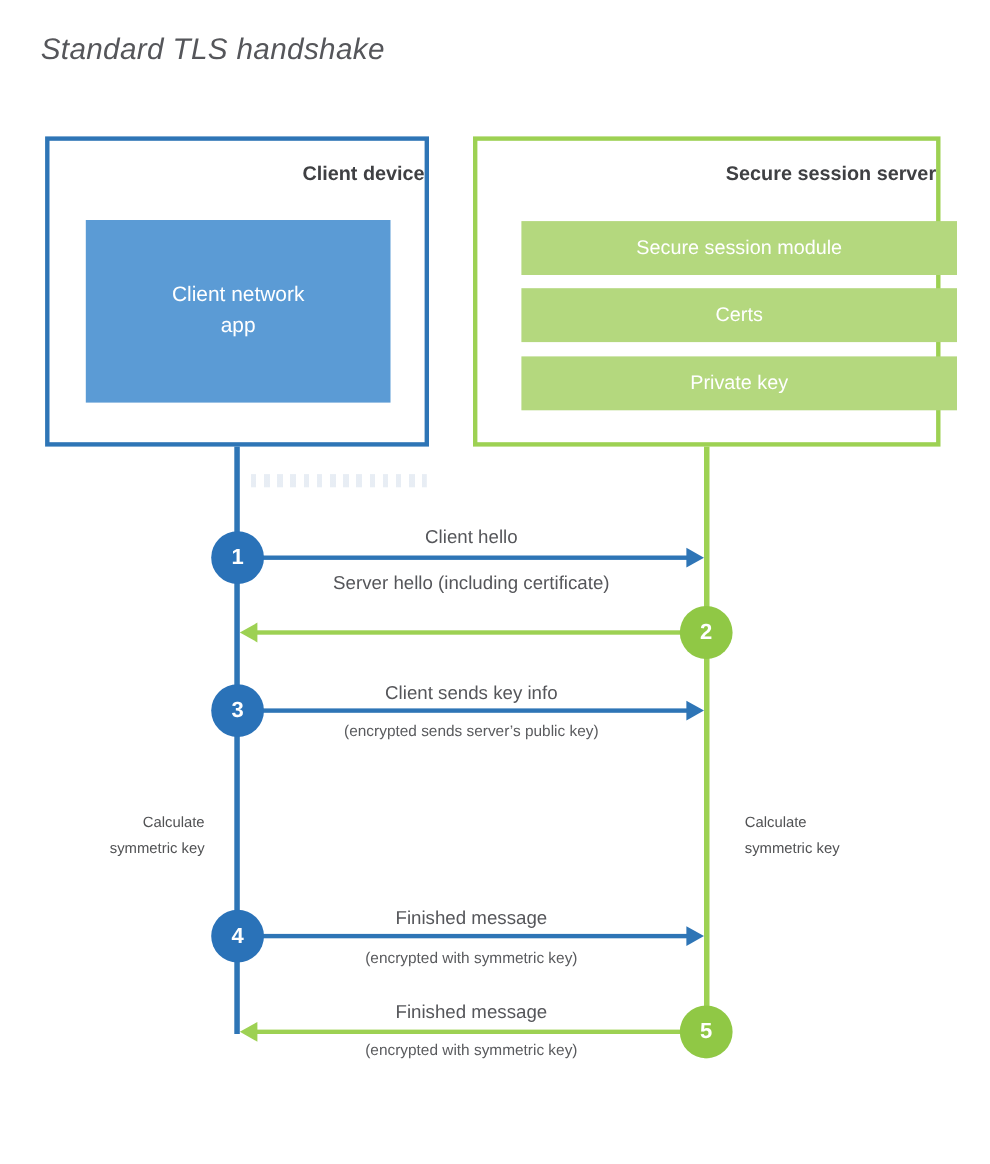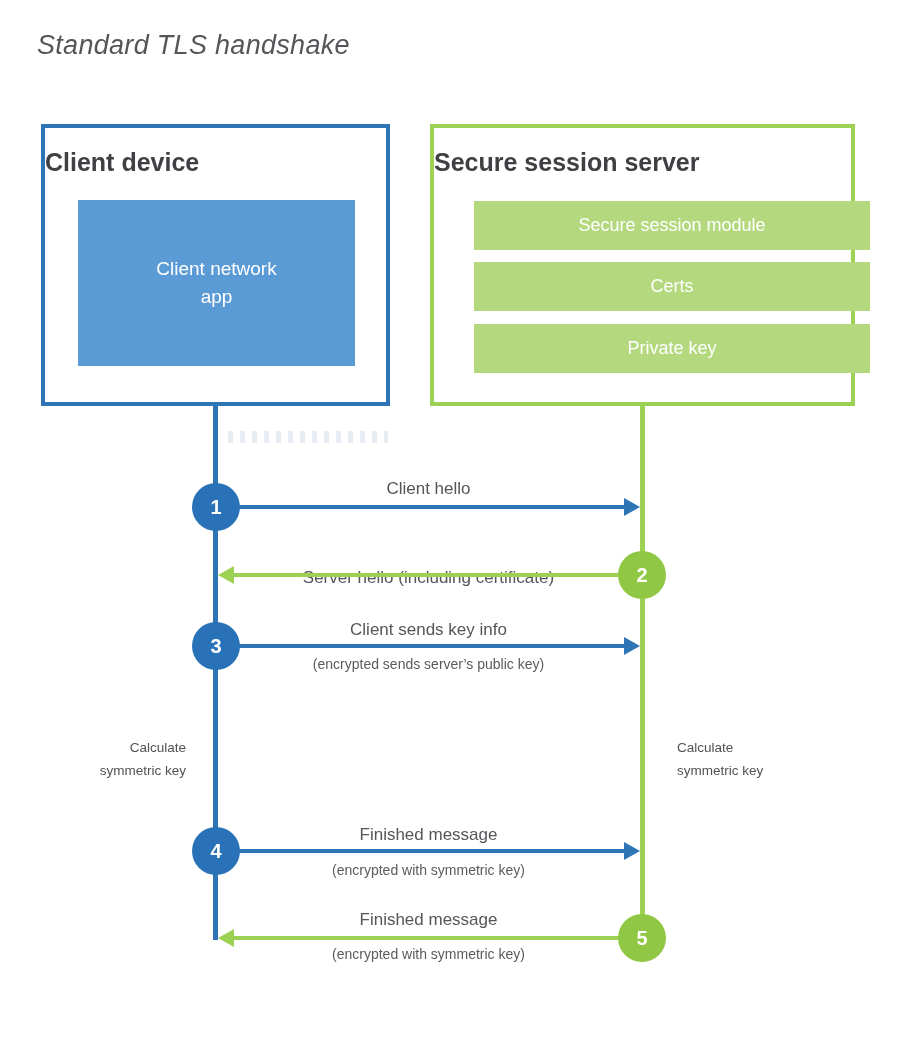--- a/index.html
+++ b/index.html
@@ -9,22 +9,22 @@
   }
   .page-title {
     position:absolute; left:37px; top:30px;
     font-size:27px; font-weight:300; color:#55565a; letter-spacing:0.3px;font-style:italic;
   }
   
   .entity-box { position:absolute; top:124px; height:282px; background:#fff; }
   .client-box { left:41px; width:349px; border:4px solid #2e75b6; }
   .server-box { left:430px; width:425px; border:4px solid #9dd153; }
   .entity-title {
-    position:absolute; left:0; right:0; top:20px; text-align:left;
-    font-size:25px; font-weight:bold; color:#3f4043;
+    position:absolute; left:0; right:0; top:20px; text-align:right;
+    font-size:18px; font-weight:bold; color:#3f4043;
   }
   .app-box {
     position:absolute; left:78px; top:200px; width:277px; height:166px;
     background:#5b9bd5; color:#ffffff; font-size:19px; line-height:1.45;
     display:flex; align-items:center; justify-content:center; text-align:center;
     white-space:pre-line;
   }
   .module-bar {
     position:absolute; left:474px; width:396px; height:49px;
     background:#b4d87e; color:#ffffff; font-size:18px;
@@ -90,21 +90,21 @@
 
   <div class="v-line v-blue"></div>
   <div class="v-line v-green"></div>
   <div class="faint-ticks"></div>
 
   <div class="msg-label" style="top:479px">Client hello</div>
   <div class="h-line l-blue" style="left:238px; top:505px; width:388px"></div>
   <div class="head head-right-blue" style="left:624px; top:498px"></div>
   <div class="step-circle c-blue" style="left:192px; top:483px">1</div>
 
-  <div class="msg-label" style="top:568px">Server hello (including certificate)</div>
+  <div class="msg-label" style="top:520px">Server hello (including certificate)</div>
   <div class="h-line l-green" style="left:230px; top:573px; width:390px"></div>
   <div class="head head-left-green" style="left:218px; top:566px"></div>
   <div class="step-circle c-green" style="left:618px; top:551px">2</div>
 
   <div class="msg-label" style="top:620px">Client sends key info</div>
   <div class="msg-sublabel" style="top:656px">(encrypted sends server’s public key)</div>
   <div class="h-line l-blue" style="left:238px; top:644px; width:388px"></div>
   <div class="head head-right-blue" style="left:624px; top:637px"></div>
   <div class="step-circle c-blue" style="left:192px; top:622px">3</div>
 

